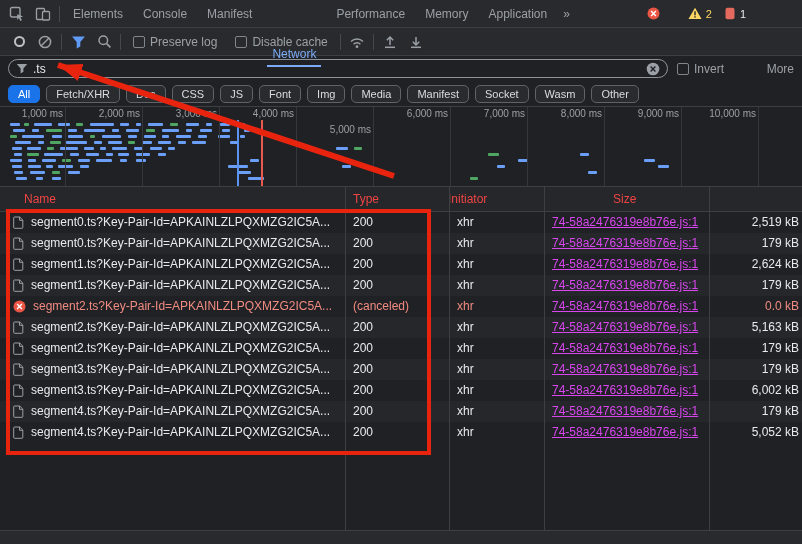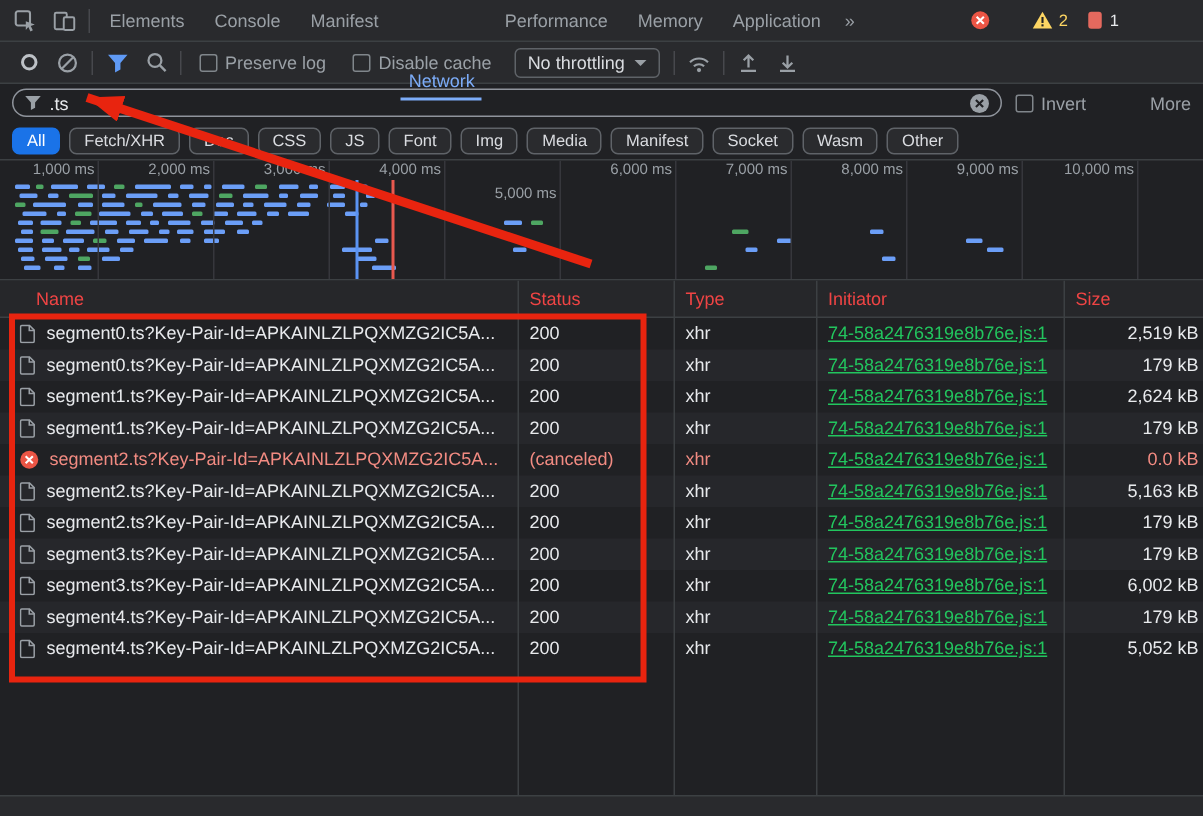--- a/index.html
+++ b/index.html
@@ -63,21 +63,21 @@
   .c-type{width:95px;flex:none;}
   .c-init{width:165px;flex:none;}
   .c-size{flex:1;}
   .net-body{flex:none;}
   .net-row{display:flex;height:21px;align-items:center;cursor:pointer;}
   .net-row.alt{background:#26272b;}
   .cell{height:21px;line-height:21px;padding-left:8px;overflow:hidden;white-space:nowrap;}
   .cell.c-name{display:flex;align-items:center;gap:7px;padding-left:13px;}
   .row-icon{display:flex;align-items:center;flex:none;color:#9aa0a6;}
   .name-text{overflow:hidden;white-space:nowrap;}
-  .init-link{color:#22c55e;text-decoration:underline;cursor:pointer;}
+  .init-link{color:#d946ef;text-decoration:underline;cursor:pointer;}
   .cell.c-size{text-align:right;padding-right:3px;}
   .net-row.failed .name-text,.net-row.failed .c-status,.net-row.failed .c-type,.net-row.failed .c-size{color:#f28b82;}
   .net-empty{flex:1;}
   .tdiv{position:absolute;top:0;bottom:0;width:1px;background:#3c4043;}
 
   
   .summary{height:14px;background:#292a2d;border-top:1px solid #3c4043;flex:none;}
 
   
   .anno-rect{position:absolute;left:6px;top:209px;width:425px;height:246px;border:4px solid #e8240f;z-index:50;pointer-events:none;}
@@ -179,24 +179,20 @@
     </div>
     <div class="vsep"></div>
     <label class="check">
       <span class="cbox"></span>
       <span>Preserve log</span>
     </label>
     <label class="check">
       <span class="cbox"></span>
       <span>Disable cache</span>
     </label>
-    <div class="select">
-      <span>No throttling</span>
-      <span class="caret"></span>
-    </div>
     <div class="vsep"></div>
     <div class="icon-btn">
       <span style="display:flex">
         <svg width="16" height="14" viewBox="0 0 16 14">
             <path d="M2 6.5a8.5 8.5 0 0 1 12 0" fill="none" stroke="currentColor" stroke-width="1.4"></path>
             <path d="M4.6 9.2a4.8 4.8 0 0 1 6.8 0" fill="none" stroke="currentColor" stroke-width="1.4"></path>
             <circle cx="8" cy="11.7" r="1.4" fill="currentColor"></circle>
           </svg>
       </span>
     </div>
@@ -385,21 +381,20 @@
       <div class="ov-label" style="left: 542px; width: 60px;">8,000 ms</div>
       <div class="ov-grid" style="left: 681px;"></div>
       <div class="ov-label" style="left: 619px; width: 60px;">9,000 ms</div>
       <div class="ov-grid" style="left: 758px;"></div>
       <div class="ov-label" style="left: 696px; width: 60px;">10,000 ms</div>
     </div>
 
   <div class="table-area">
     <div class="net-header">
         <div class="hcell c-name">Name</div>
-        <div class="hcell c-status">Status</div>
         <div class="hcell c-type">Type</div>
         <div class="hcell c-init">Initiator</div>
         <div class="hcell c-size">Size</div>
       </div>
     <div class="net-body">
         <div class="net-row">
           <div class="cell c-name">
             <span class="row-icon">
               <svg width="11" height="13" viewBox="0 0 11 13">
                 <path d="M1.5 1h5.2L9.8 4.1v7.4a.8.8 0 0 1-.8.8H1.5a.8.8 0 0 1-.8-.8V1.8a.8.8 0 0 1 .8-.8z" fill="none" stroke="currentColor"></path>

